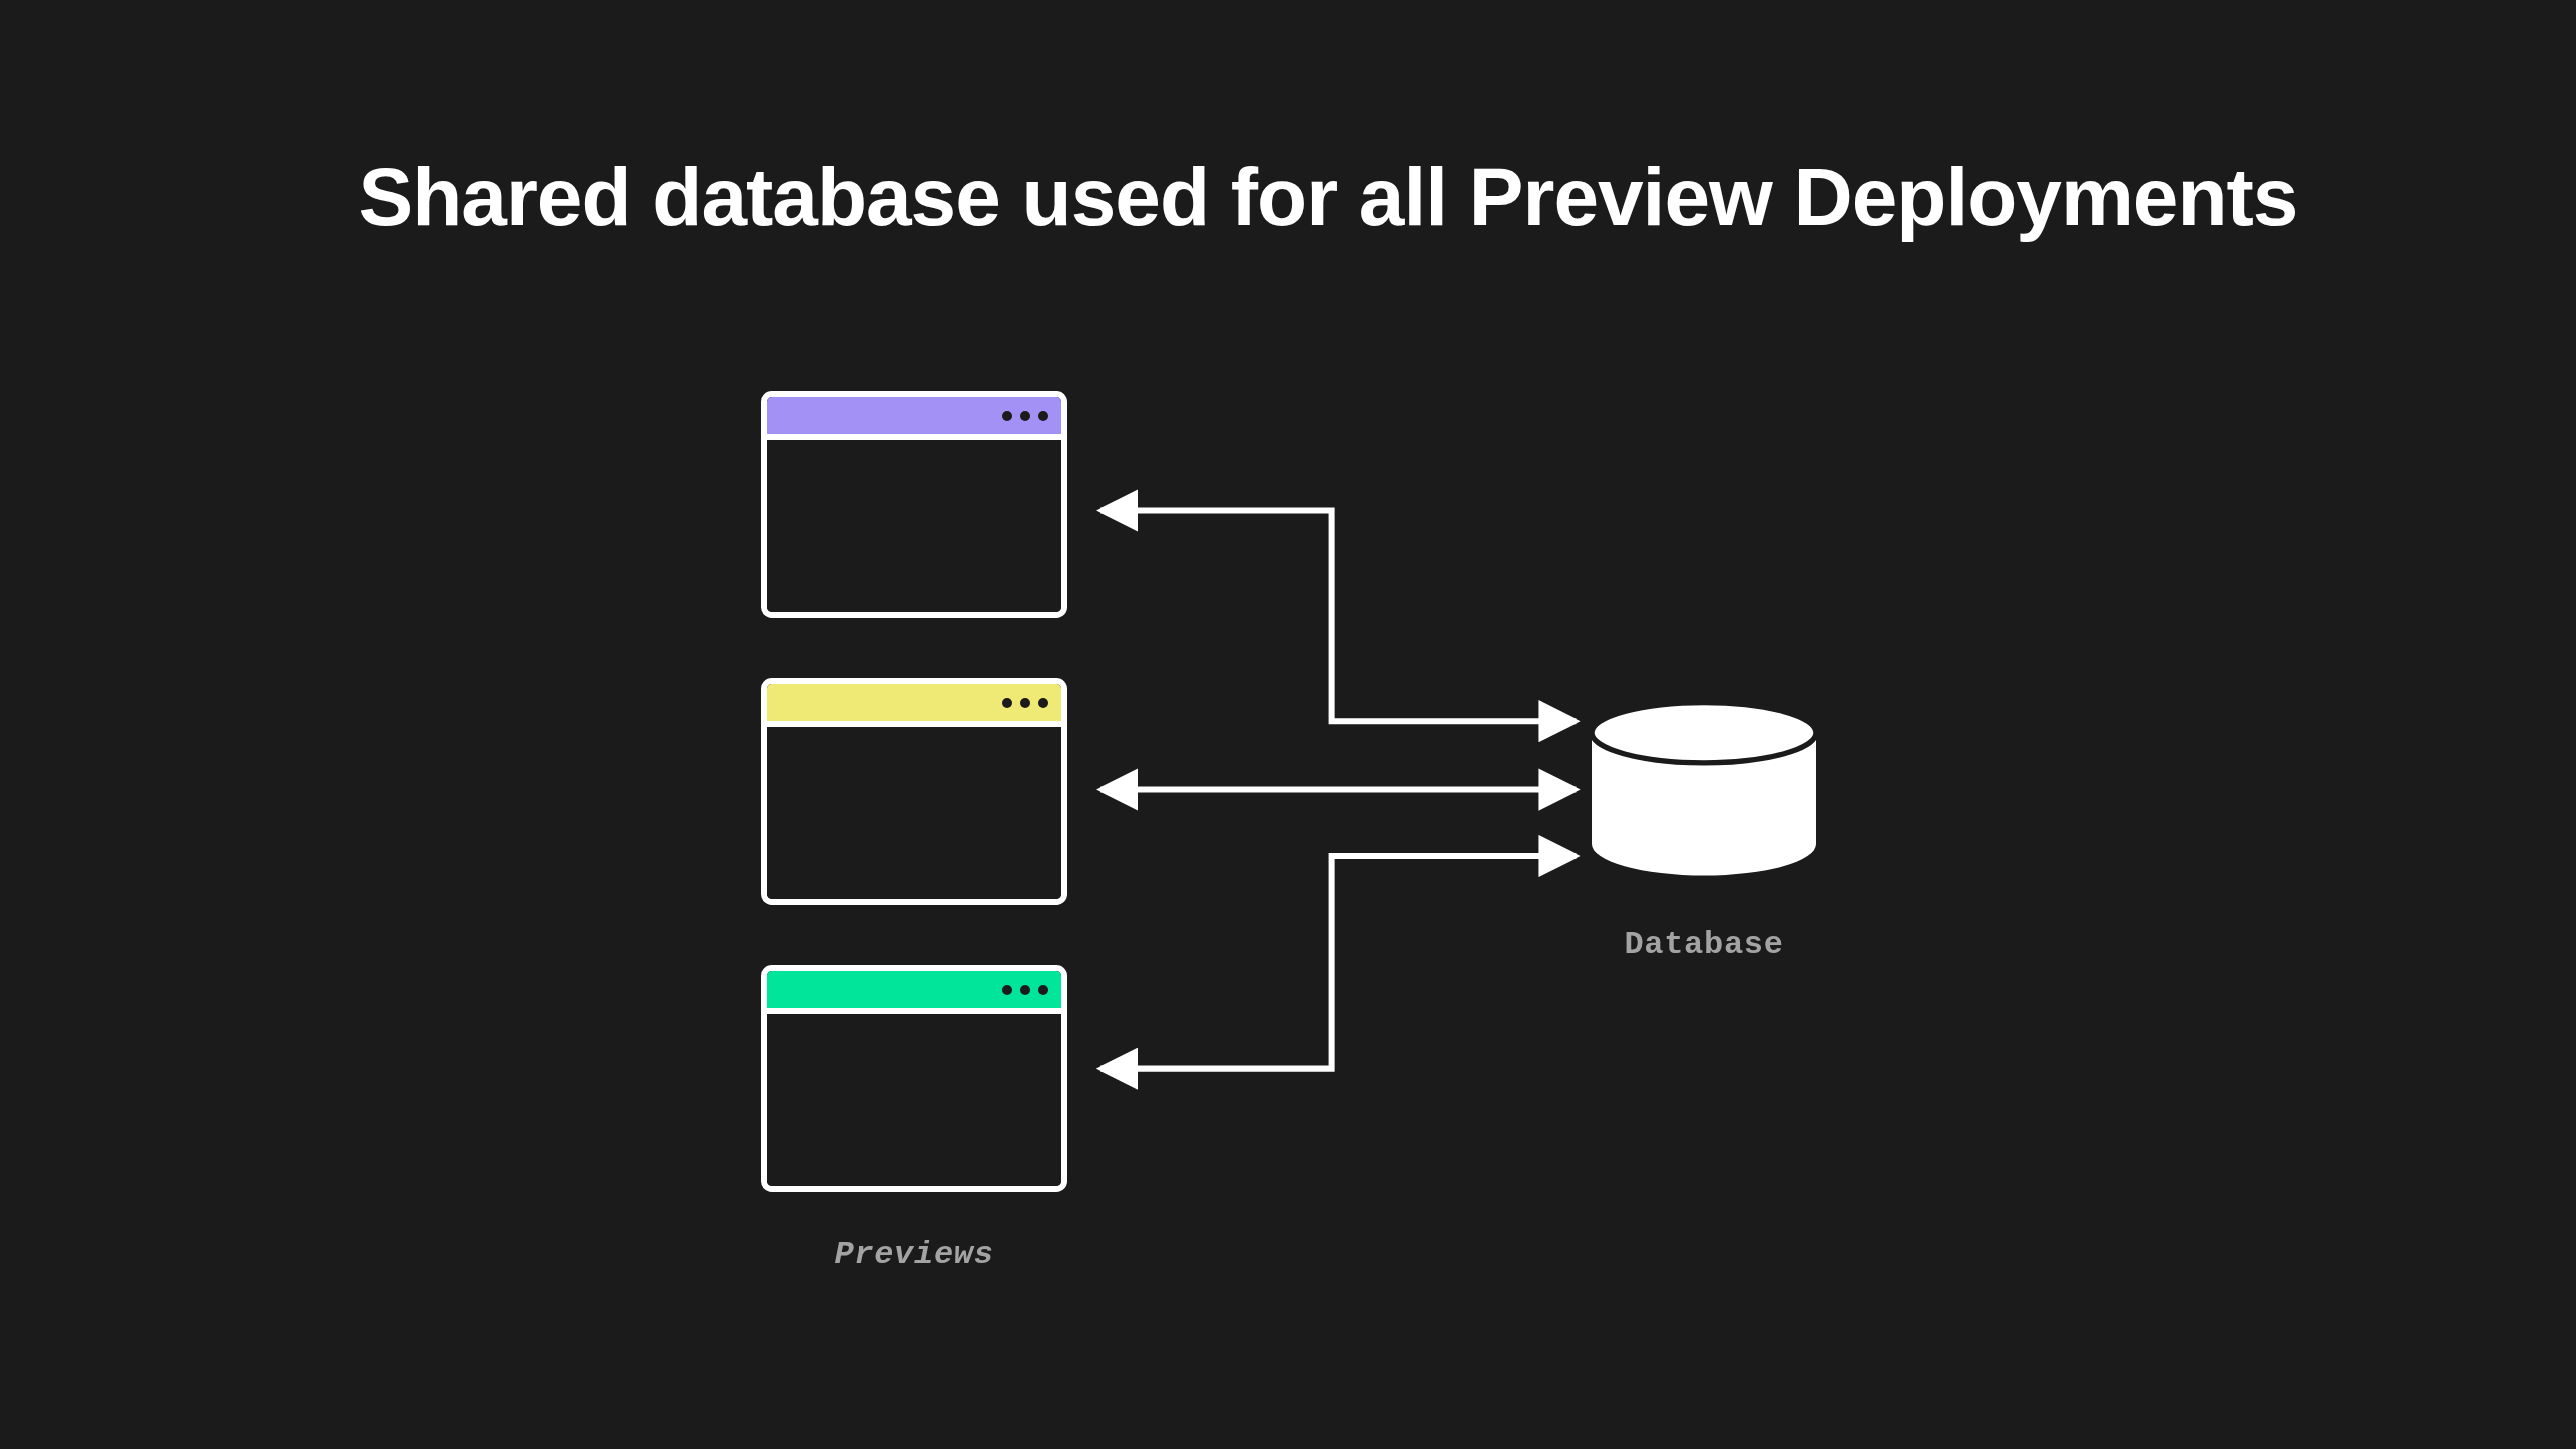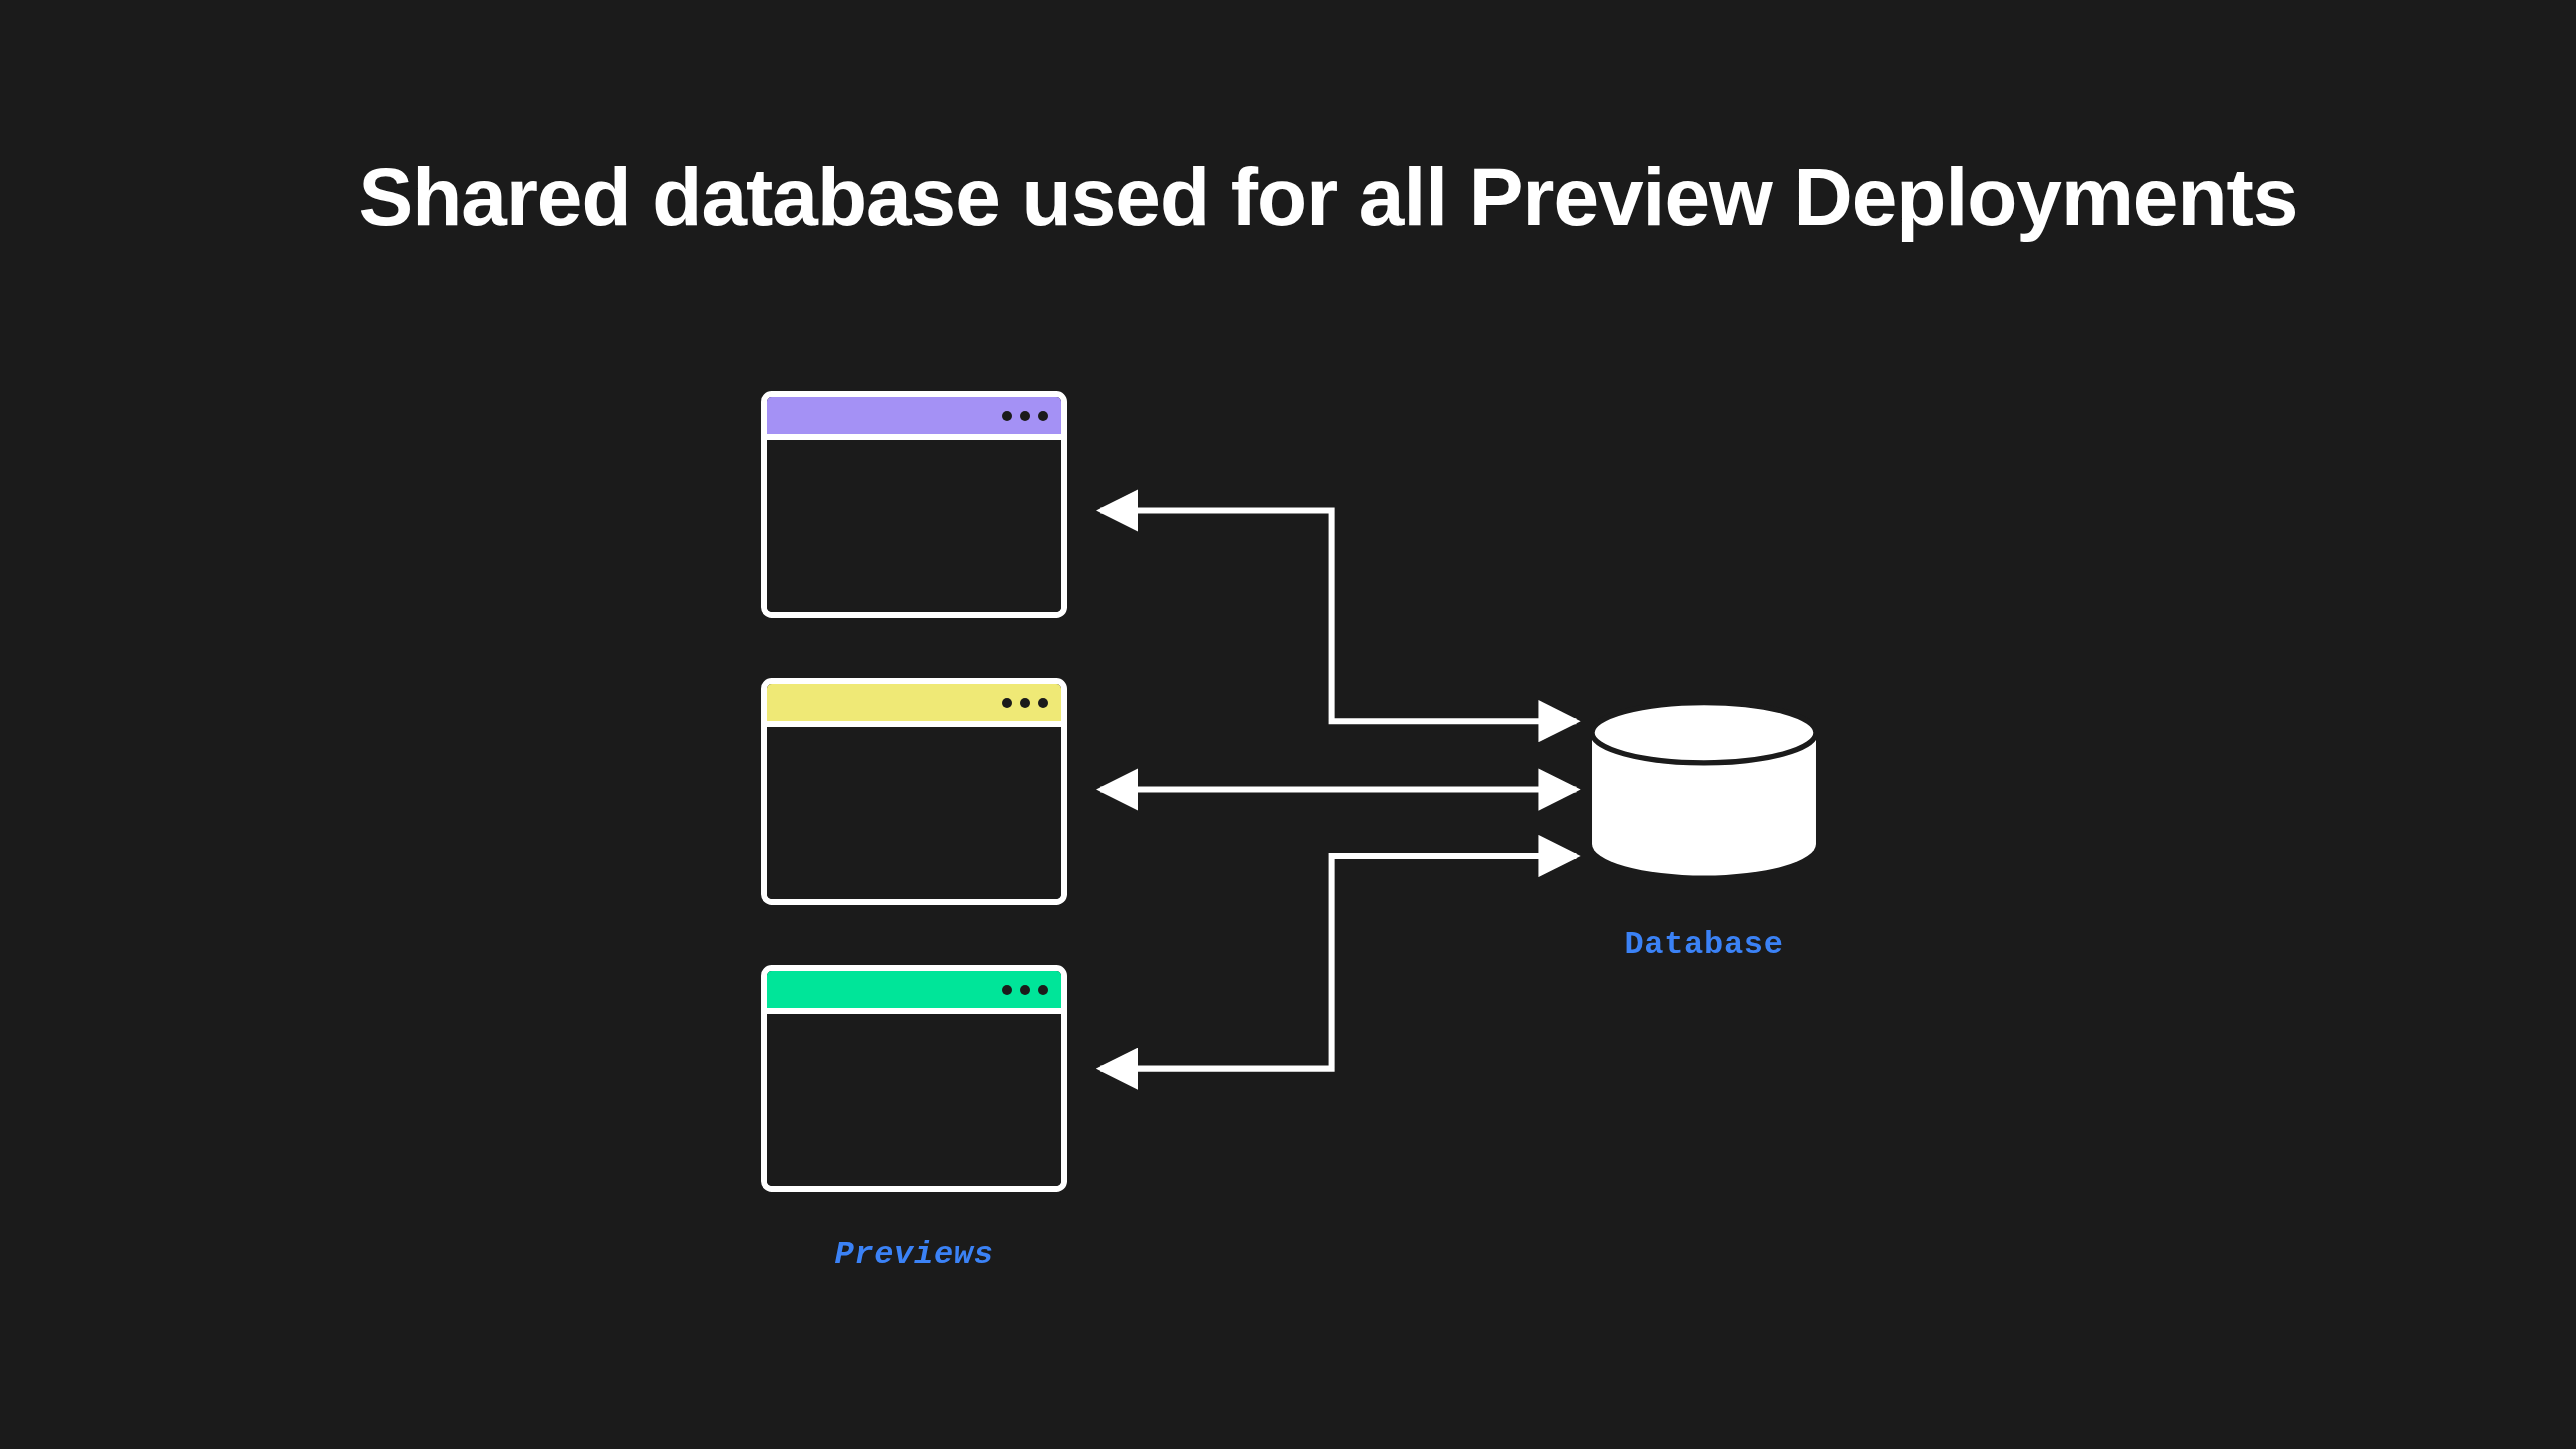--- a/index.html
+++ b/index.html
@@ -100,21 +100,21 @@
     position: absolute;
     left: 1590px;
     top: 701px;
     width: 228px;
     height: 180px;
   }
 
   
   .mono-label {
     position: absolute;
-    color: #3b82f6;
+    color: #a3a3a3;
     font-family: "Liberation Mono", "DejaVu Sans Mono", monospace;
     font-size: 32px;
     font-weight: 700;
     letter-spacing: 0.7px;
     white-space: nowrap;
     text-align: center;
   }
   #label-database {
     left: 1590px;
     top: 926px;

